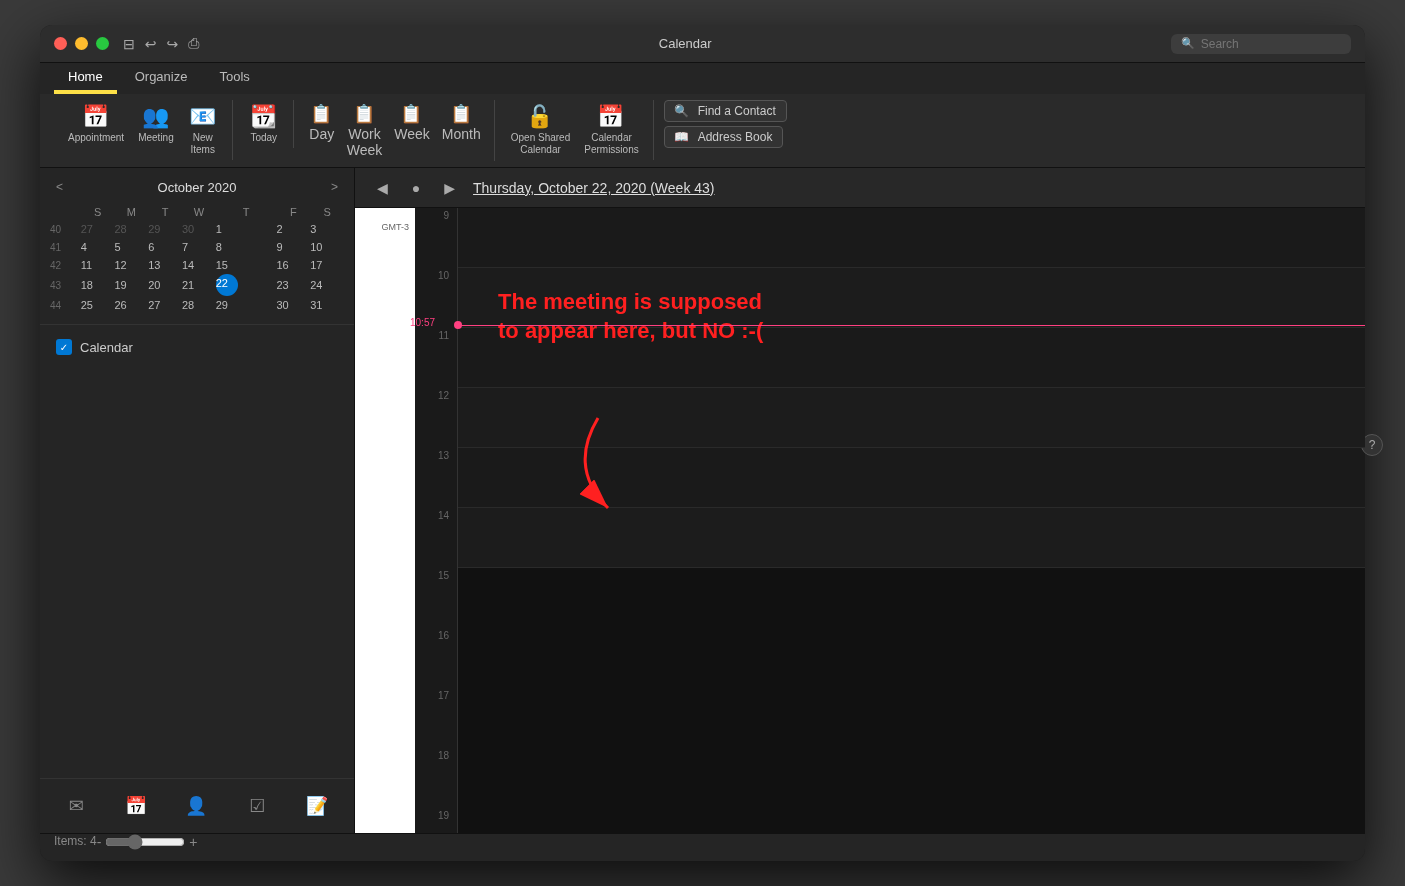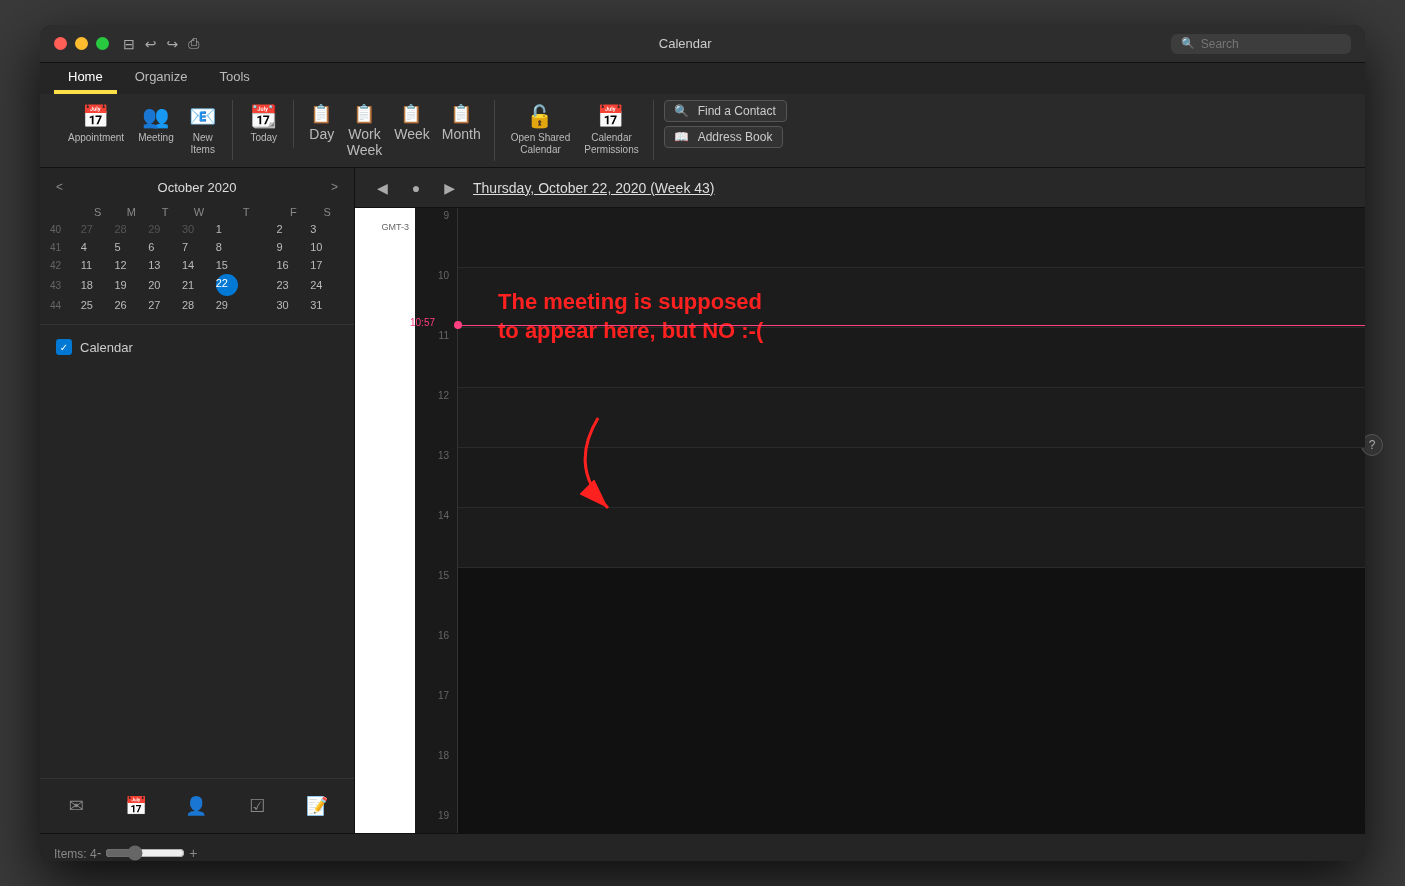--- a/index.html
+++ b/index.html
@@ -435,21 +435,21 @@
       left: 100px;
     }
     .dark-area {
       background: #111;
     }
     .status-bar {
       height: 28px;
       background: #252525;
       border-top: 1px solid #111;
       display: flex;
-      align-items: flex-end;
+      align-items: flex-start;
       padding: 0 14px;
       flex-shrink: 0;
     }
     .status-left {
       color: #888;
       font-size: 12px;
     }
     .status-center {
       flex: 1;
       text-align: center;

